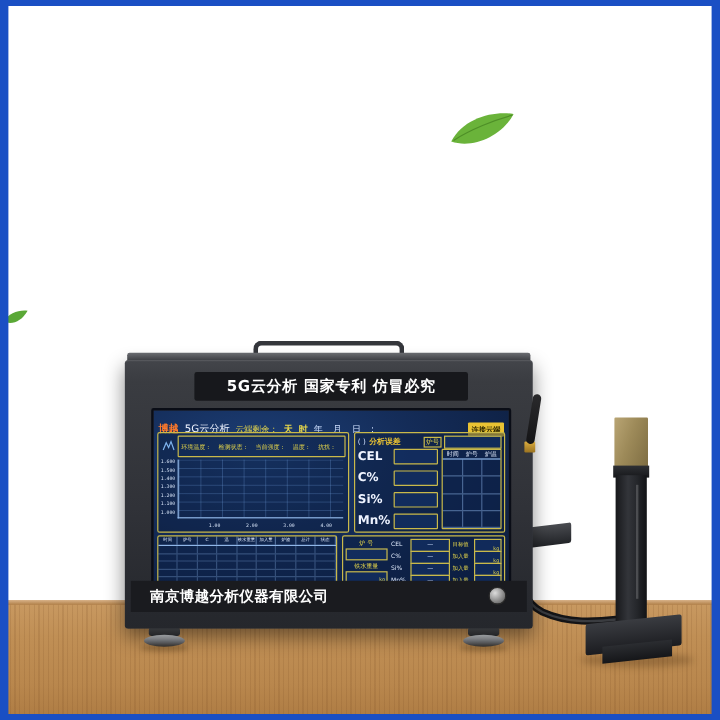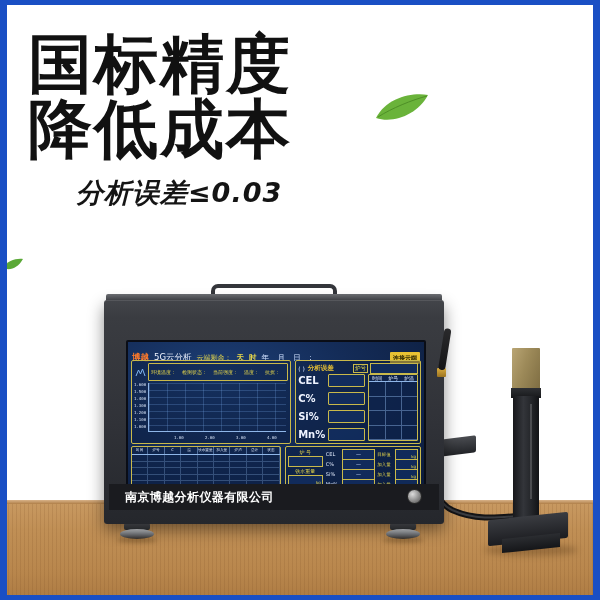--- a/index.html
+++ b/index.html
@@ -209,25 +209,20 @@
   .pr-shadow{position:absolute;left:-16px;top:196px;width:94px;height:12px;border-radius:50%;background:rgba(60,35,10,.28);filter:blur(3px);}
 </style>
 </head>
 <body>
 
 <div class="stage">
 
   <div class="table-top"></div>
   <div class="table-edge"></div>
 
-  <div class="headline">
-    <div class="hl-line">国标精度</div>
-    <div class="hl-line">降低成本</div>
-    <div class="hl-sub">分析误差≤0.03</div>
-  </div>
 
   <div class="leaf" style="left:372px;top:92px;">
     <svg width="60" height="34" viewBox="0 0 60 34">
       <path d="M4 26 C14 6 40 0 56 3 C46 22 22 32 4 26 Z" fill="#6ab33a"></path>
       <path d="M6 25 C20 16 40 8 55 4" stroke="#4e8f27" stroke-width="1" fill="none"></path>
     </svg>
   </div>
   <div class="leaf" style="left:2px;top:258px;">
     <svg width="22" height="14" viewBox="0 0 22 14">
       <path d="M1 10 C5 3 14 0 21 1 C16 10 8 13 1 10 Z" fill="#5aa836"></path>
@@ -266,20 +261,23 @@
     <div class="foot-top"></div>
       <div class="foot-disc"></div>
       <div class="foot-shadow"></div>
   </div>
 
   <div class="device">
     <div class="handle"></div>
     <div class="dev-top-lip"></div>
     <div class="dev-body"></div>
 
+    <div class="banner">
+      <span class="banner-text">5G云分析  国家专利  仿冒必究</span>
+    </div>
 
     <div class="screen">
 
       <div class="scr-header">
         <span class="sh-brand">博越</span>
         <span class="sh-title">5G云分析</span>
         <span class="sh-lbl">云端剩余：</span>
         <span class="sh-unit">天</span>
         <span class="sh-unit">时</span>
         <span class="sh-date">年  月  日  :</span>

